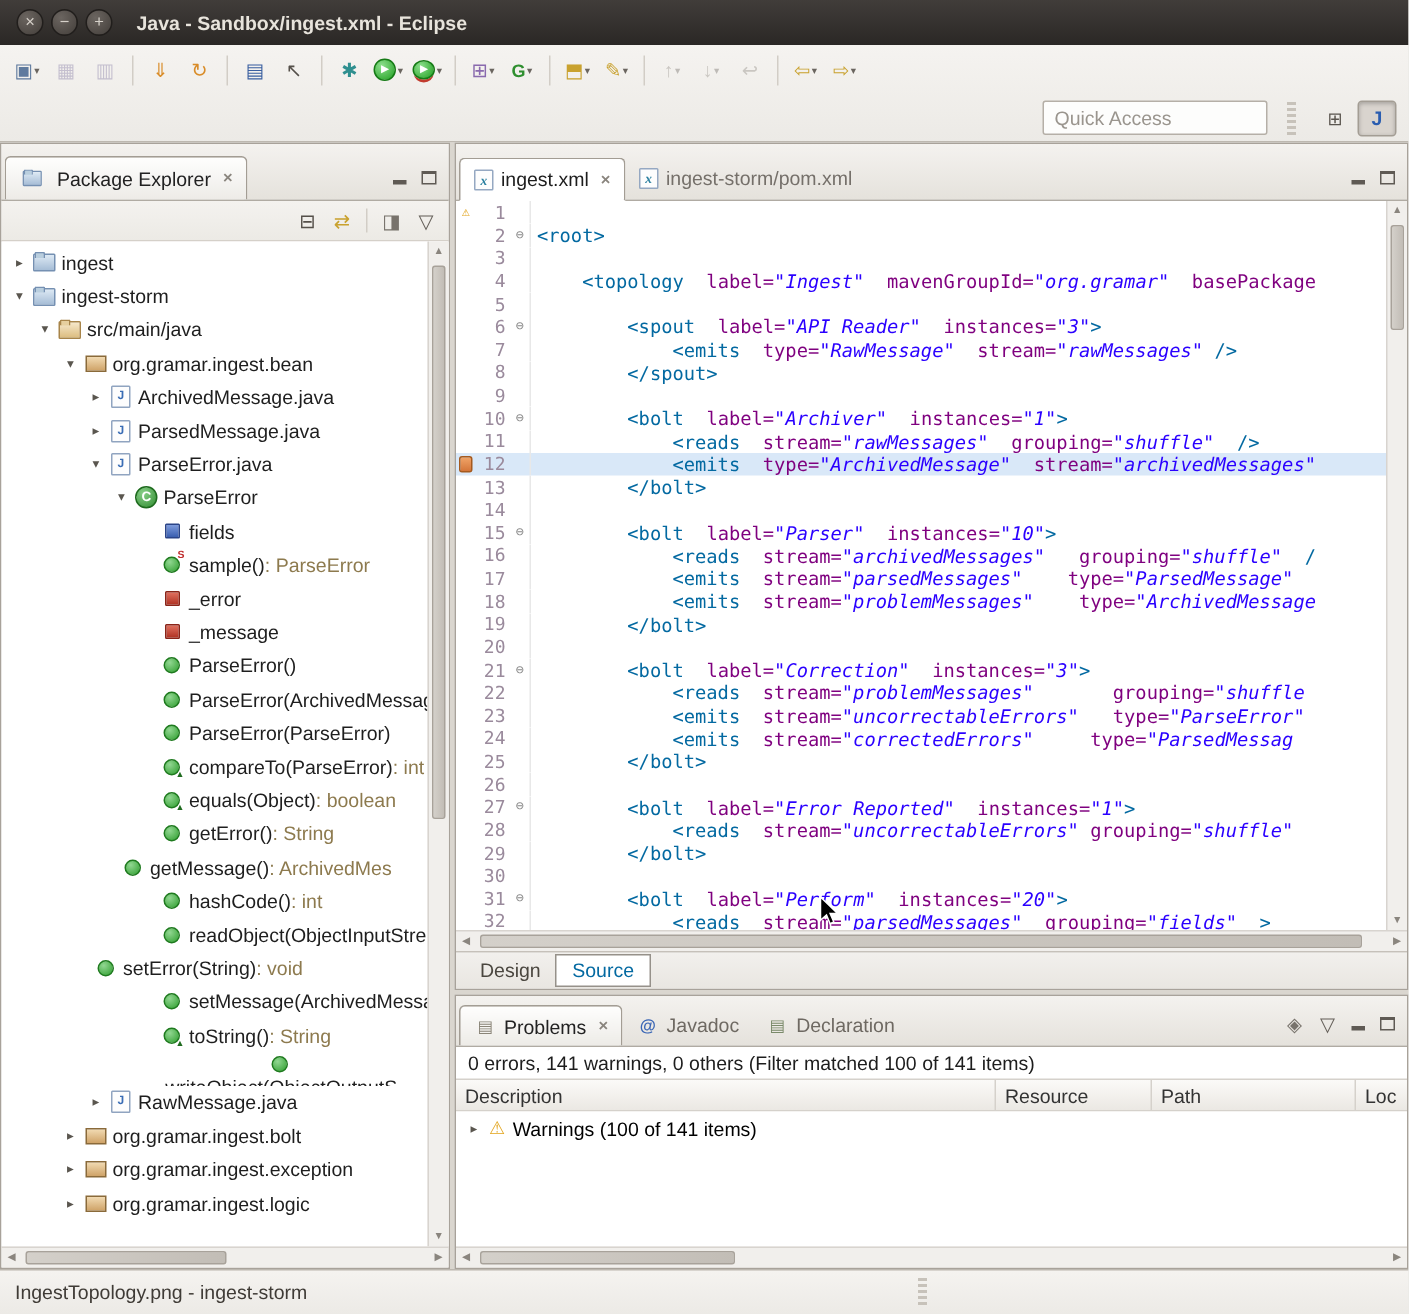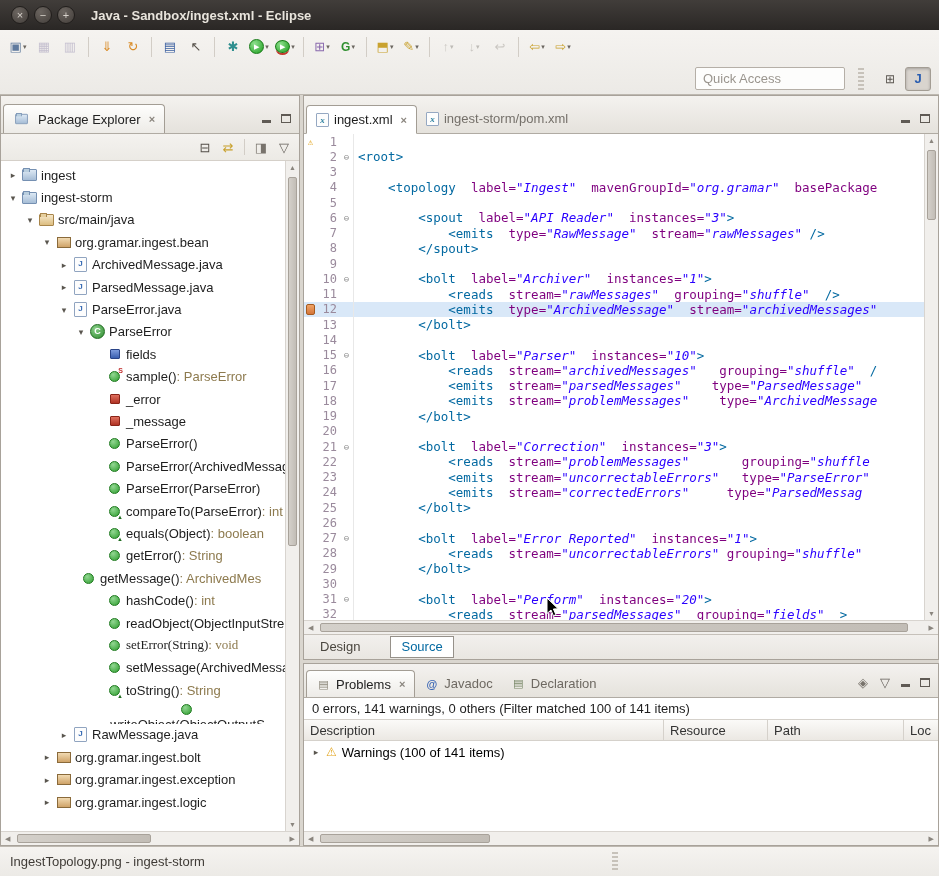--- a/index.html
+++ b/index.html
@@ -102,21 +102,21 @@
   .sarr{position:absolute;color:#8a857e;font-size:7px;line-height:1;}
   .vscroll .sarr.top{top:3px;left:3px;}
   .vscroll .sarr.bot{bottom:3px;left:3px;}
   .hscroll .sarr.lft{left:4px;top:3px;}
   .hscroll .sarr.rgt{right:4px;top:3px;}
   .sthumb{position:absolute;background:linear-gradient(90deg,#d4d0ca,#c2bdb6);border:1px solid #a8a29a;border-radius:2px;}
   .vscroll .sthumb{left:2px;right:2px;}
   .hscroll .sthumb{top:2px;bottom:2px;}
 
   
-  .ds-strip{height:25px;flex:none;background:linear-gradient(#f2f0ed,#e9e6e1);border-top:1px solid #c6c1ba;display:flex;align-items:center;padding-left:6px;gap:20px;}
+  .ds-strip{height:25px;flex:none;background:linear-gradient(#f2f0ed,#e9e6e1);border-top:1px solid #c6c1ba;display:flex;align-items:center;padding-left:6px;gap:0;}
   .ds-tab{padding:2px 10px 3px;color:#4a463f;font-size:13px;cursor:default;}
   .ds-tab.active{background:#fff;border:1px solid #96918a;color:#0369a1;}
 
   
   .problems .view-tabbar{height:34px;}
   .problems .view-tab{height:27px;}
   .pt-ico{width:15px;display:inline-flex;align-items:center;justify-content:center;font-size:11px;}
   .pt-problems{color:#8a8578;}
   .pt-javadoc{color:#3a66b5;font-weight:bold;}
   .pt-declaration{color:#7a8a6a;}
@@ -379,21 +379,21 @@
               <span class="t-arrow"></span>
               <span class="ico ico-m"></span>
               <span class="t-label">hashCode()</span>
               <span class="t-type"> : int</span>
             </div>
             <div class="tree-row" style="padding-left: 89px;">
               <span class="t-arrow"></span>
               <span class="ico ico-m"></span>
               <span class="t-label">readObject(ObjectInputStre</span>
             </div>
-            <div class="tree-row" style="padding-left: 89px; font-family: Liberation Serif, serif;">
+            <div class="tree-row" style="padding-left: 45px;">
               <span class="t-arrow"></span>
               <span class="ico ico-m"></span>
               <span class="t-label">setError(String)</span>
               <span class="t-type"> : void</span>
             </div>
             <div class="tree-row" style="padding-left: 89px;">
               <span class="t-arrow"></span>
               <span class="ico ico-m"></span>
               <span class="t-label">setMessage(ArchivedMessa</span>
             </div>

